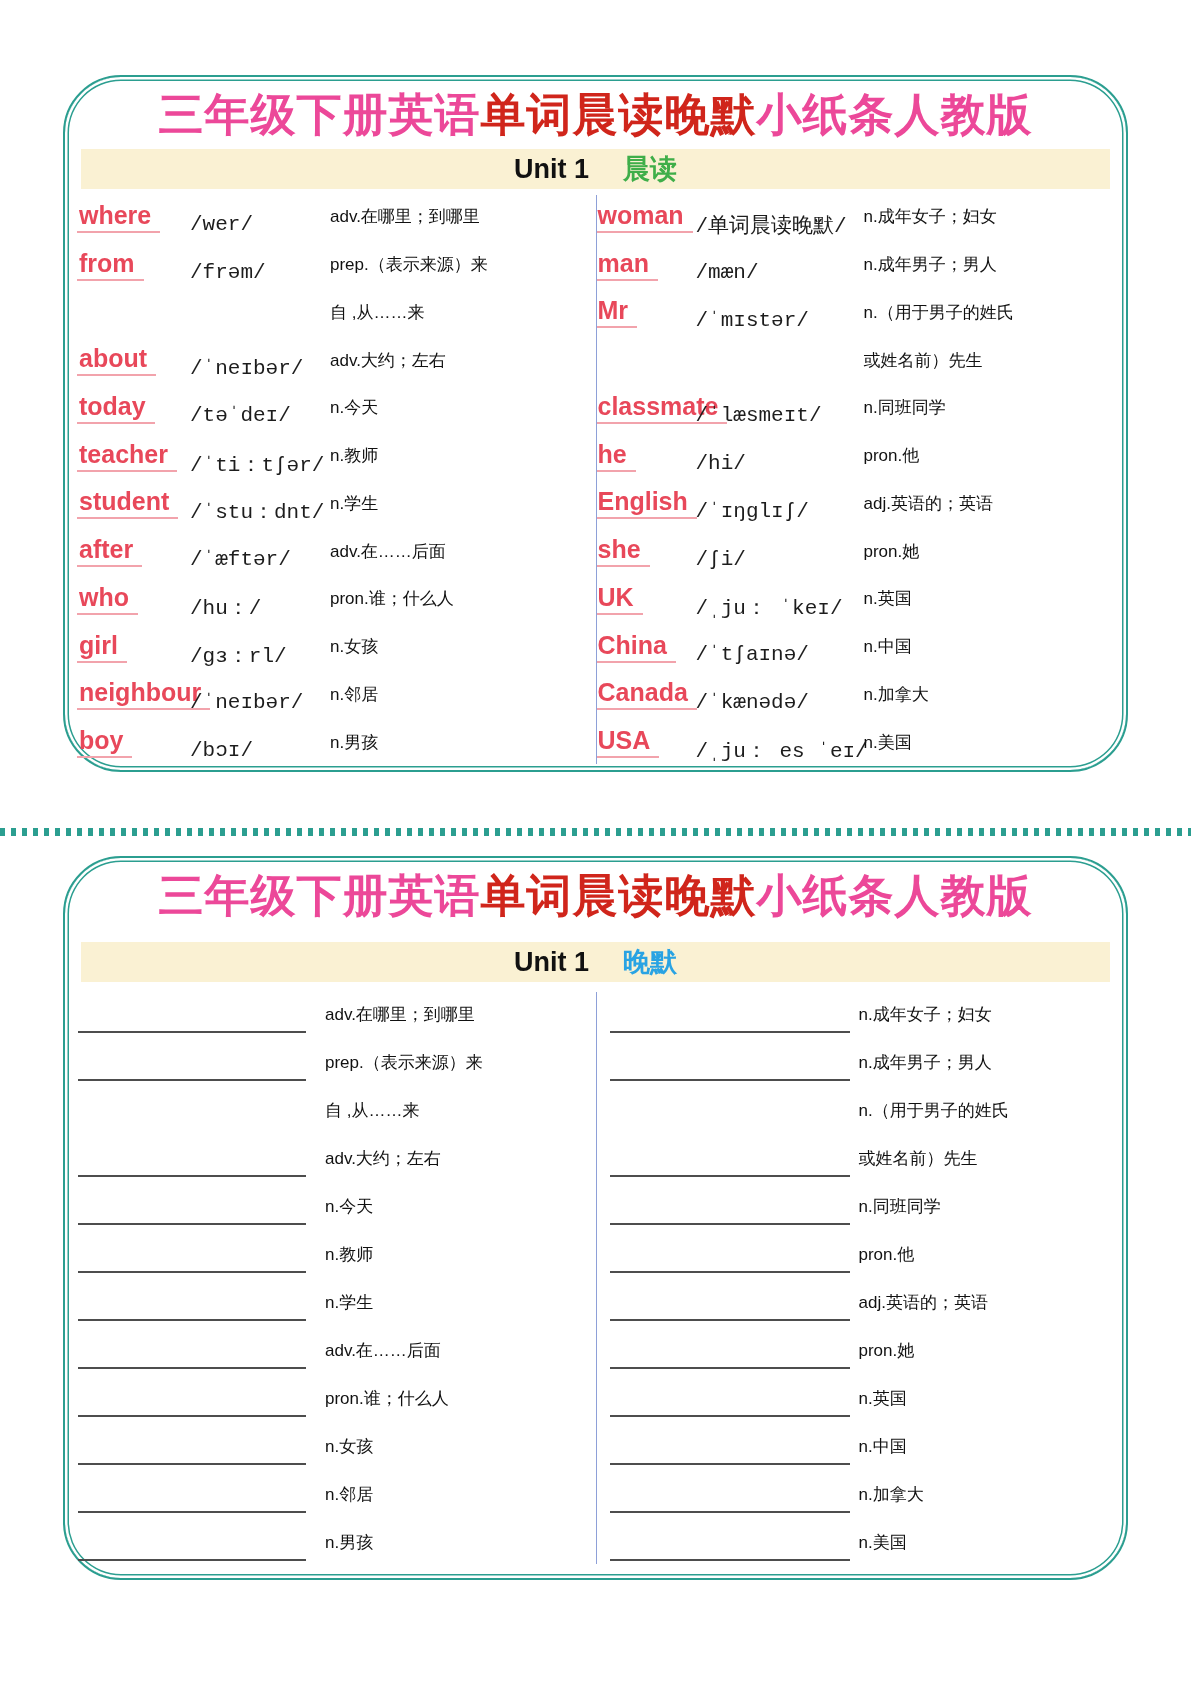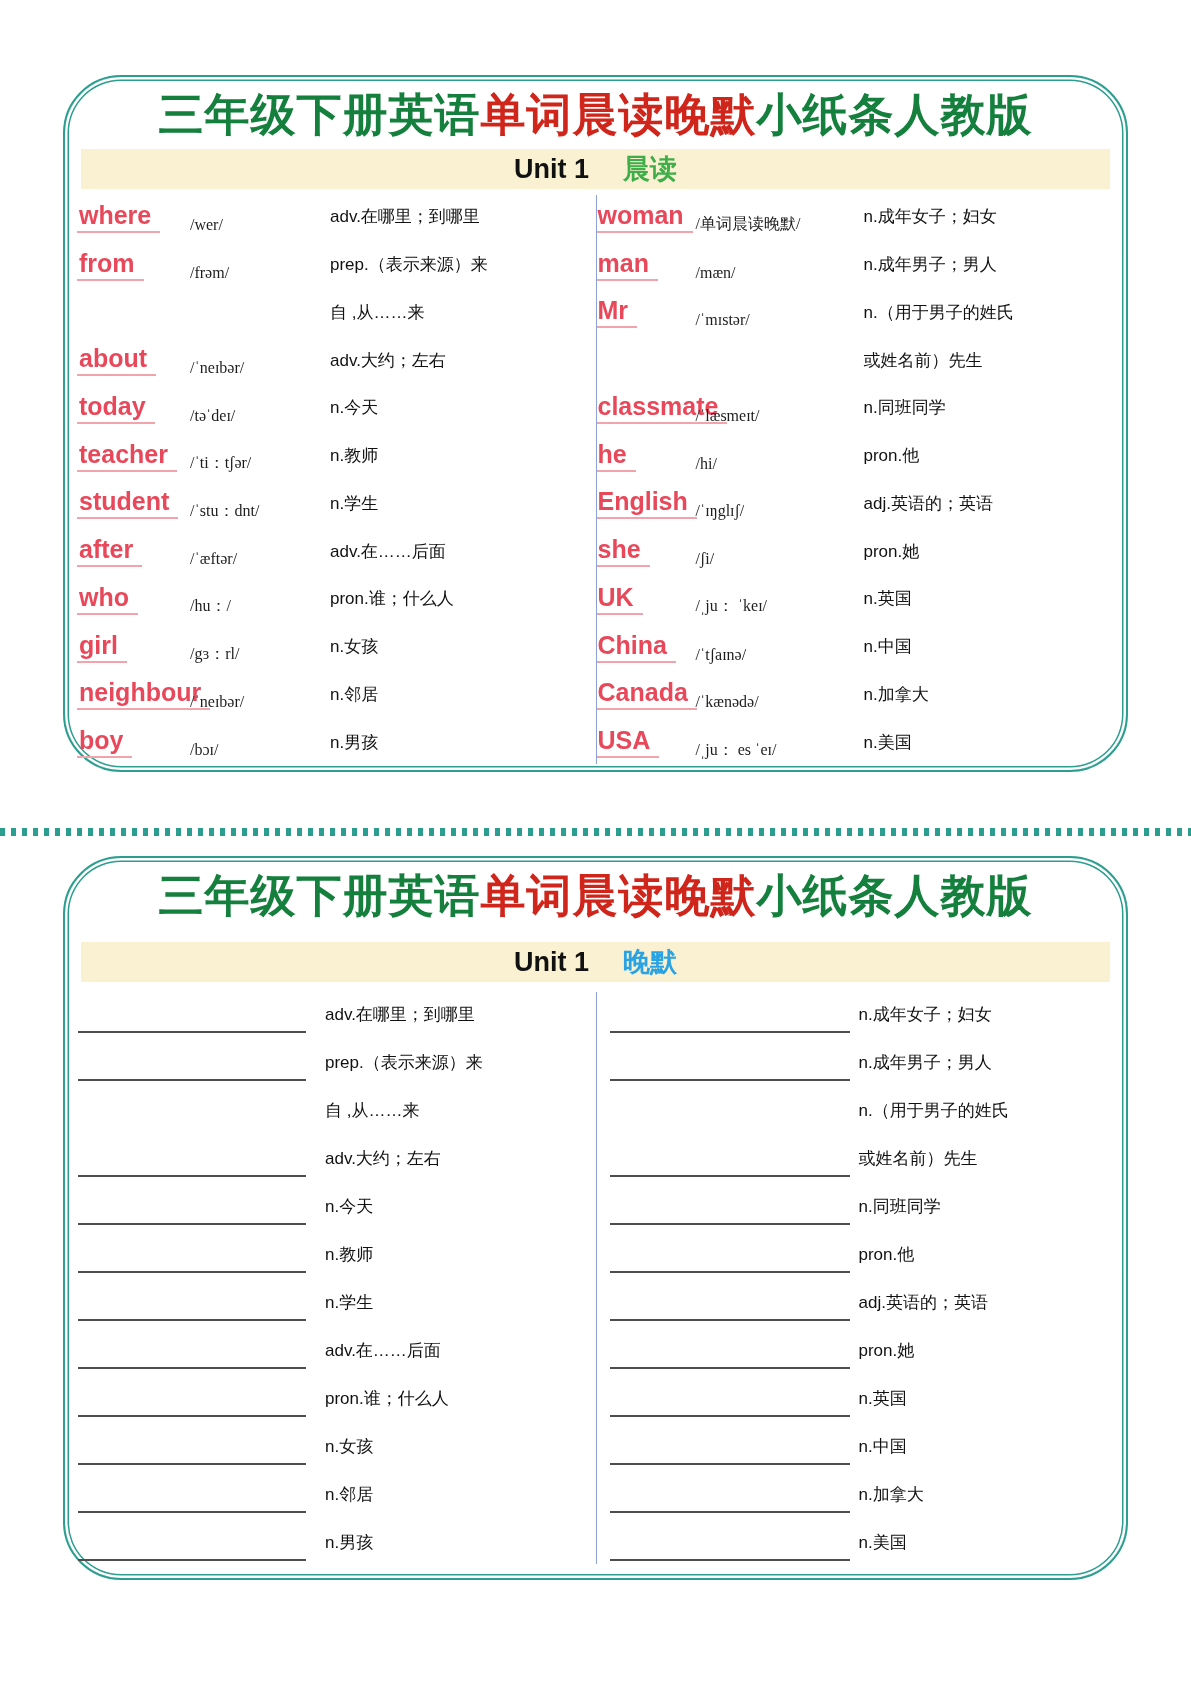--- a/index.html
+++ b/index.html
@@ -20,21 +20,21 @@
     padding:8px 12px 0;
     background:#ffffff;
   }
   .panel-morning{top:75px;height:697px;}
   .panel-evening{top:856px;height:724px;}
   .panel-title{
     margin:0;height:60px;line-height:60px;
     text-align:center;font-size:45px;font-weight:bold;
     letter-spacing:1px;white-space:nowrap;
   }
-  .t-black{color:#15803d;}
+  .t-black{color:#ec4899;}
   .t-red{color:var(--title-accent,#d0251b);}
   .unit-bar{
     height:40px;margin:4px 4px 0;
     background:var(--unit-bar-bg,#faf1d3);
     display:flex;align-items:center;justify-content:center;gap:34px;
     font-size:27px;font-weight:bold;
   }
   .panel-evening .unit-bar{margin-top:16px;}
   .unit-label{color:#111111;}
   .panel-morning .session{color:var(--session-morning,#3fae49);}
@@ -51,22 +51,22 @@
   .word-cell{flex:none;width:108px;text-align:left;white-space:nowrap;}
   .col-right .word-cell{width:95px;}
   .word{
     display:inline-block;
     color:var(--word,#e8485a);font-weight:bold;font-size:25px;
     border-bottom:2.5px solid var(--word-underline,#f2a3ac);
     padding:0 9px 1px 2px;
   }
   .phon-cell{
     flex:none;width:140px;padding-left:5px;
-    font-family:Liberation Serif, serif;
-    font-size:16px;color:#1d1d1d;white-space:nowrap;margin-top:16px;
+    font-family:Liberation Mono, monospace;
+    font-size:21px;color:#1d1d1d;white-space:nowrap;margin-top:16px;
   }
   .col-right .phon-cell{width:168px;}
   .meaning{flex:1;font-size:17px;color:#111111;white-space:nowrap;}
   .blank-cell{
     flex:none;width:248px;align-self:stretch;
     display:flex;align-items:flex-end;padding-bottom:5px;box-sizing:border-box;
   }
   .col-right .blank-cell{width:263px;}
   .blank-line{
     display:block;width:228px;margin-left:1px;height:0;

